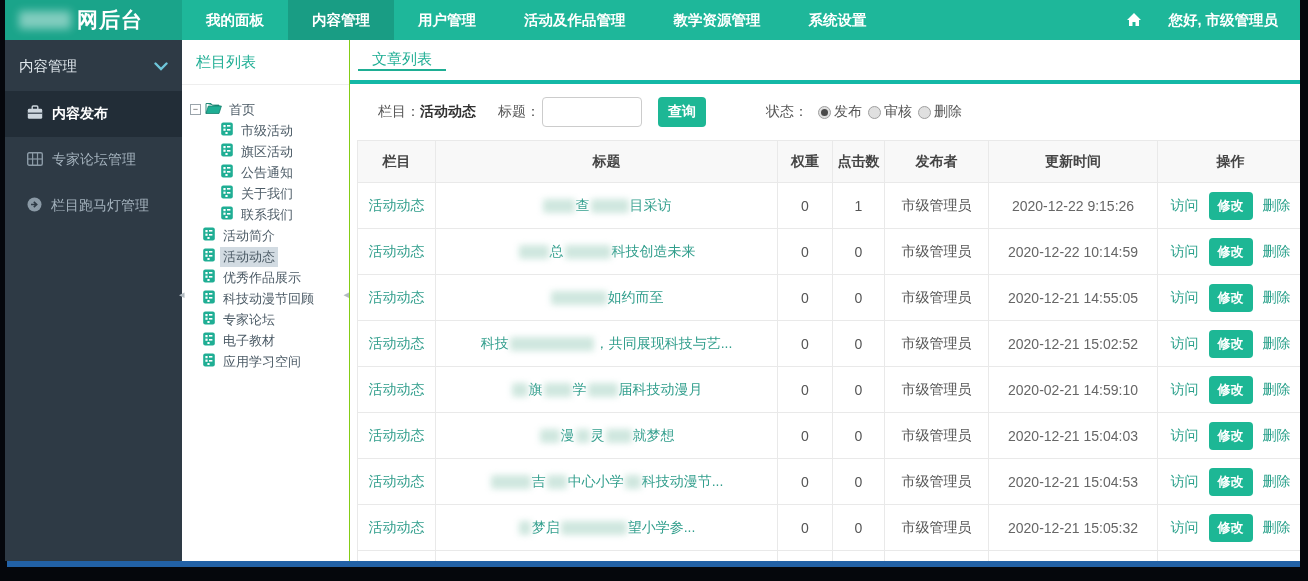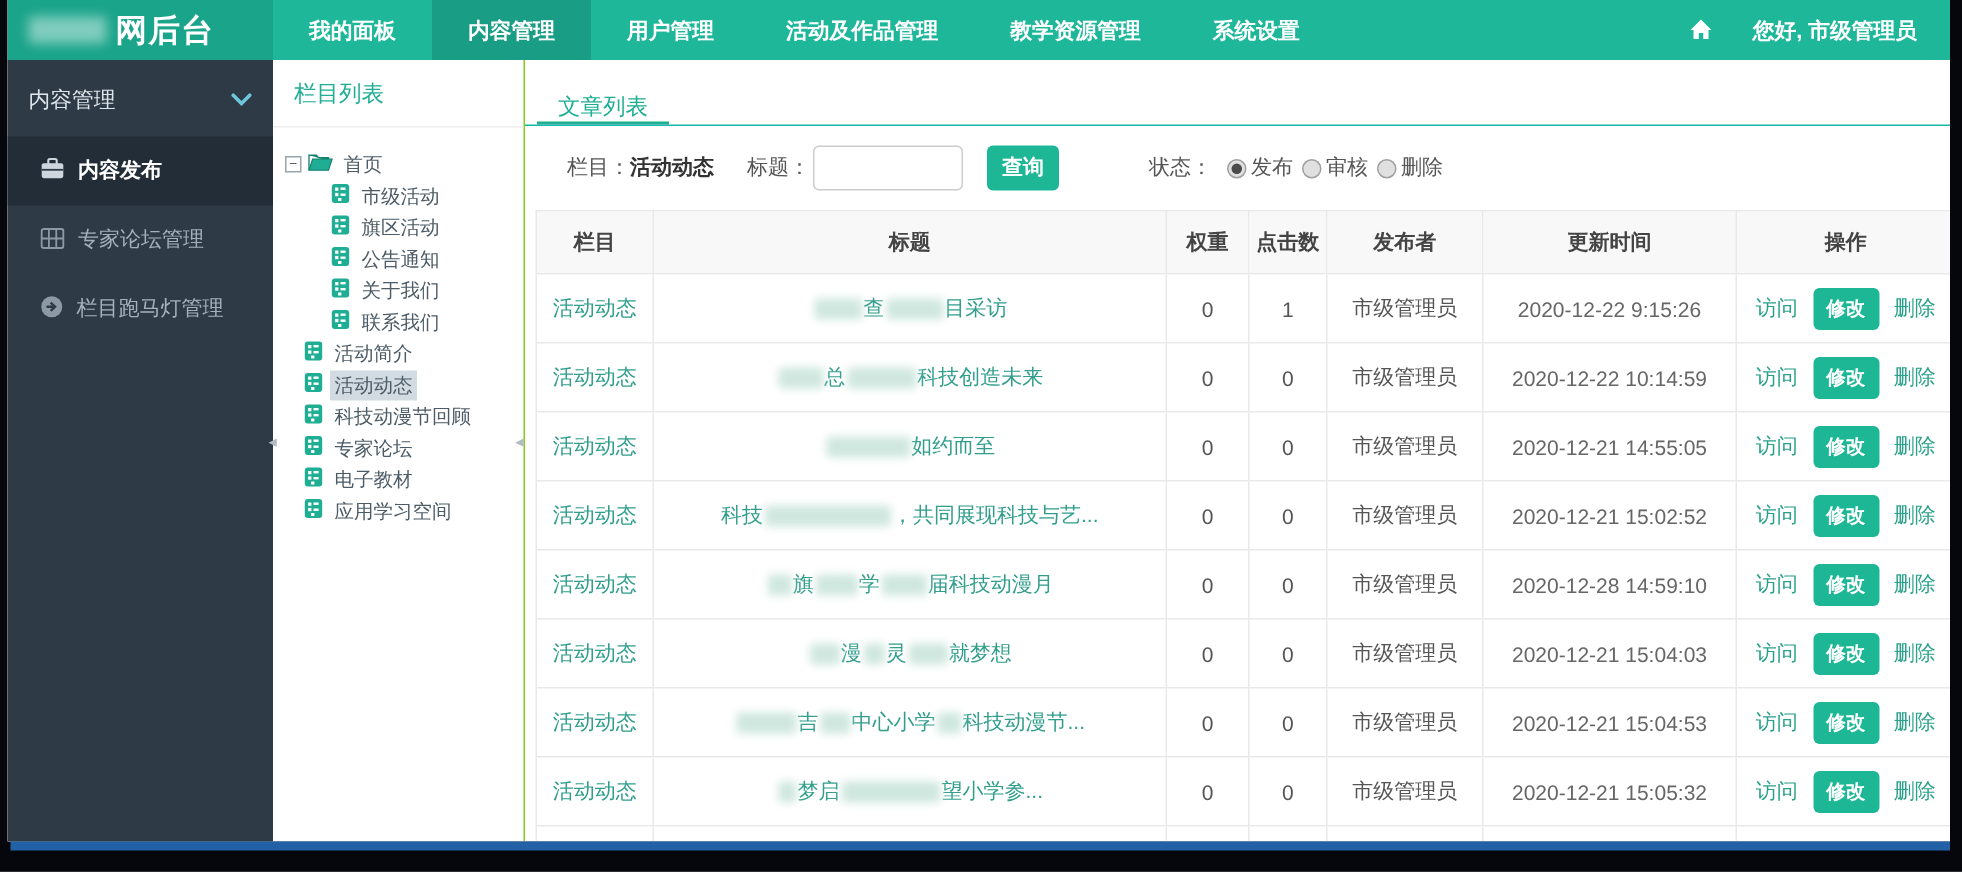--- a/index.html
+++ b/index.html
@@ -39,21 +39,21 @@
   .tnode.selected .lbl { background:#d2dbe2; }
   .indent-deep { padding-left:30px; }
   .indent-mid { padding-left:12px; }
   .expbox { width:11px; height:11px; border:1px solid #9aa4ab; background:#fff; font-size:9px; line-height:9px; text-align:center; color:#555; flex:0 0 11px; }
   .collapse-arrow { position:absolute; top:248px; font-size:11px; color:#b3bcc2; }
   .collapse-arrow.left { left:-3px; }
   .collapse-arrow.right { right:0px; }
 
   
   .content { flex:1; min-width:0; overflow:hidden; background:#fff; }
-  .tabbar { height:44px; display:flex; align-items:flex-end; border-bottom:1px solid #14b8a6; padding-left:8px; }
+  .tabbar { height:44px; display:flex; align-items:center; border-bottom:4px solid #14b8a6; padding-left:8px; }
   .tab { display:flex; align-items:center; padding:0 14px; margin-right:16px; font-size:15px; color:#333; cursor:pointer; border-bottom:2px solid transparent; }
   .tab.active { color:#1fae94; border-bottom:2px solid #1fae94; }
 
   .filterbar { height:56px; display:flex; align-items:center; padding-left:28px; font-size:14px; color:#555; }
   .flabel { white-space:nowrap; }
   .fvalue { font-weight:bold; color:#333; margin-right:22px; white-space:nowrap; }
   .ftitle-input { width:100px; height:30px; border:1px solid #ccc; border-radius:4px; margin-left:2px; padding:0 8px; font-size:13px; outline:none; }
   .search-btn { margin-left:16px; width:48px; height:30px; background:#1db795; color:#fff; border:none; border-radius:4px; font-size:14px; font-weight:bold; cursor:pointer; font-family:inherit; }
   .status-group { margin-left:60px; display:flex; align-items:center; gap:4px; }
   .radio { width:13px; height:13px; border-radius:50%; background:#e0e0e0; border:1px solid #9f9f9f; display:inline-block; position:relative; margin:0 3px 0 6px; cursor:pointer; flex:0 0 13px; }
@@ -233,20 +233,31 @@
             </div>
             <div class="tnode indent-mid">
               <span><svg width="14" height="14" viewBox="0 0 14 14">
                   <rect x="1.2" y="0.6" width="11.6" height="12.8" rx="2" fill="#1fae94"></rect>
                   <rect x="3.4" y="3" width="2.2" height="2.2" fill="#fff"></rect>
                   <rect x="7" y="3" width="3.4" height="1.6" fill="#fff"></rect>
                   <rect x="3.4" y="6.6" width="2.2" height="2.2" fill="#fff"></rect>
                   <rect x="7" y="7" width="3.4" height="1.6" fill="#fff"></rect>
                   <rect x="5.4" y="10" width="2.2" height="2" fill="#fff"></rect>
                 </svg></span>
+              <span class="lbl">优秀作品展示</span>
+            </div>
+            <div class="tnode indent-mid">
+              <span><svg width="14" height="14" viewBox="0 0 14 14">
+                  <rect x="1.2" y="0.6" width="11.6" height="12.8" rx="2" fill="#1fae94"></rect>
+                  <rect x="3.4" y="3" width="2.2" height="2.2" fill="#fff"></rect>
+                  <rect x="7" y="3" width="3.4" height="1.6" fill="#fff"></rect>
+                  <rect x="3.4" y="6.6" width="2.2" height="2.2" fill="#fff"></rect>
+                  <rect x="7" y="7" width="3.4" height="1.6" fill="#fff"></rect>
+                  <rect x="5.4" y="10" width="2.2" height="2" fill="#fff"></rect>
+                </svg></span>
               <span class="lbl">科技动漫节回顾</span>
             </div>
             <div class="tnode indent-mid">
               <span><svg width="14" height="14" viewBox="0 0 14 14">
                   <rect x="1.2" y="0.6" width="11.6" height="12.8" rx="2" fill="#1fae94"></rect>
                   <rect x="3.4" y="3" width="2.2" height="2.2" fill="#fff"></rect>
                   <rect x="7" y="3" width="3.4" height="1.6" fill="#fff"></rect>
                   <rect x="3.4" y="6.6" width="2.2" height="2.2" fill="#fff"></rect>
                   <rect x="7" y="7" width="3.4" height="1.6" fill="#fff"></rect>
                   <rect x="5.4" y="10" width="2.2" height="2" fill="#fff"></rect>
@@ -361,21 +372,21 @@
                 <td>市级管理员</td>
                 <td class="time">2020-12-21 15:02:52</td>
                 <td><span class="op-visit">访问</span><span class="op-edit">修改</span><span class="op-del">删除</span></td>
               </tr>
               <tr>
                 <td class="teal">活动动态</td>
                 <td><span class="tblur" style="width: 16px;"></span><span class="tseg">旗</span><span class="tblur" style="width: 28px;"></span><span class="tseg">学</span><span class="tblur" style="width: 30px;"></span><span class="tseg">届科技动漫月</span></td>
                 <td>0</td>
                 <td>0</td>
                 <td>市级管理员</td>
-                <td class="time">2020-12-28 14:59:10</td>
+                <td class="time">2020-02-21 14:59:10</td>
                 <td><span class="op-visit">访问</span><span class="op-edit">修改</span><span class="op-del">删除</span></td>
               </tr>
               <tr>
                 <td class="teal">活动动态</td>
                 <td><span class="tblur" style="width: 20px;"></span><span class="tseg">漫</span><span class="tblur" style="width: 14px;"></span><span class="tseg">灵</span><span class="tblur" style="width: 26px;"></span><span class="tseg">就梦想</span></td>
                 <td>0</td>
                 <td>0</td>
                 <td>市级管理员</td>
                 <td class="time">2020-12-21 15:04:03</td>
                 <td><span class="op-visit">访问</span><span class="op-edit">修改</span><span class="op-del">删除</span></td>

